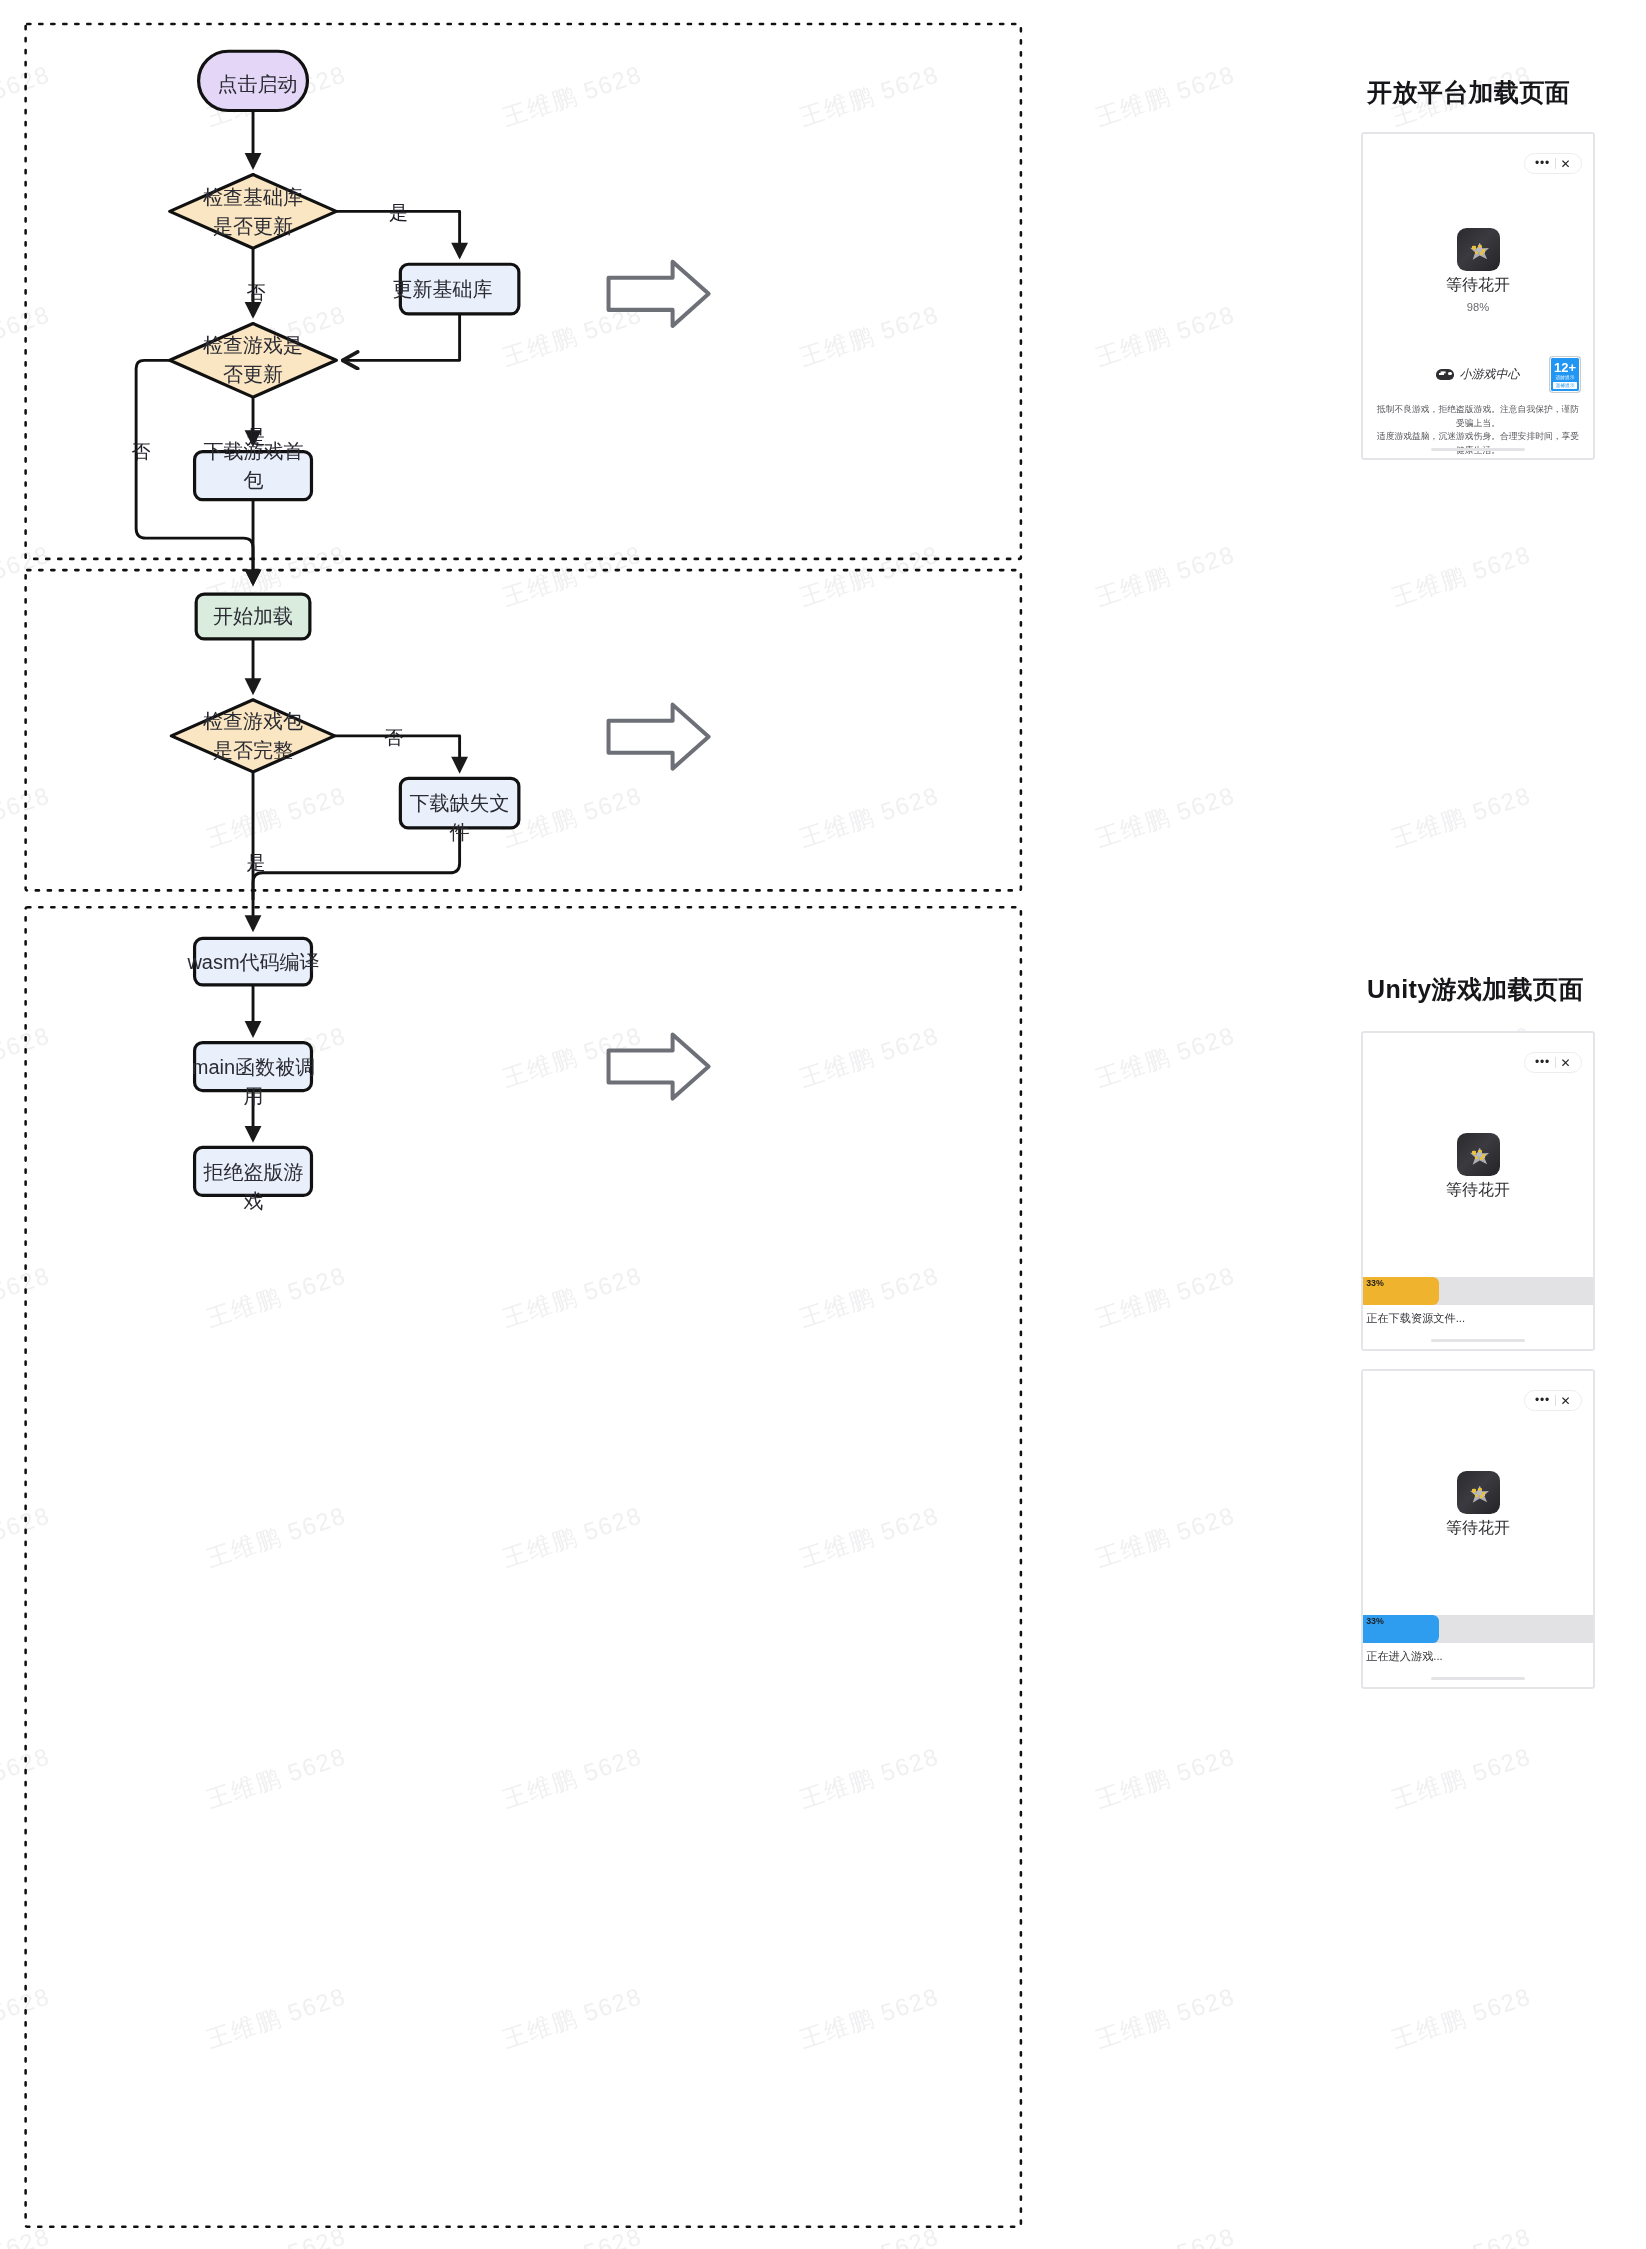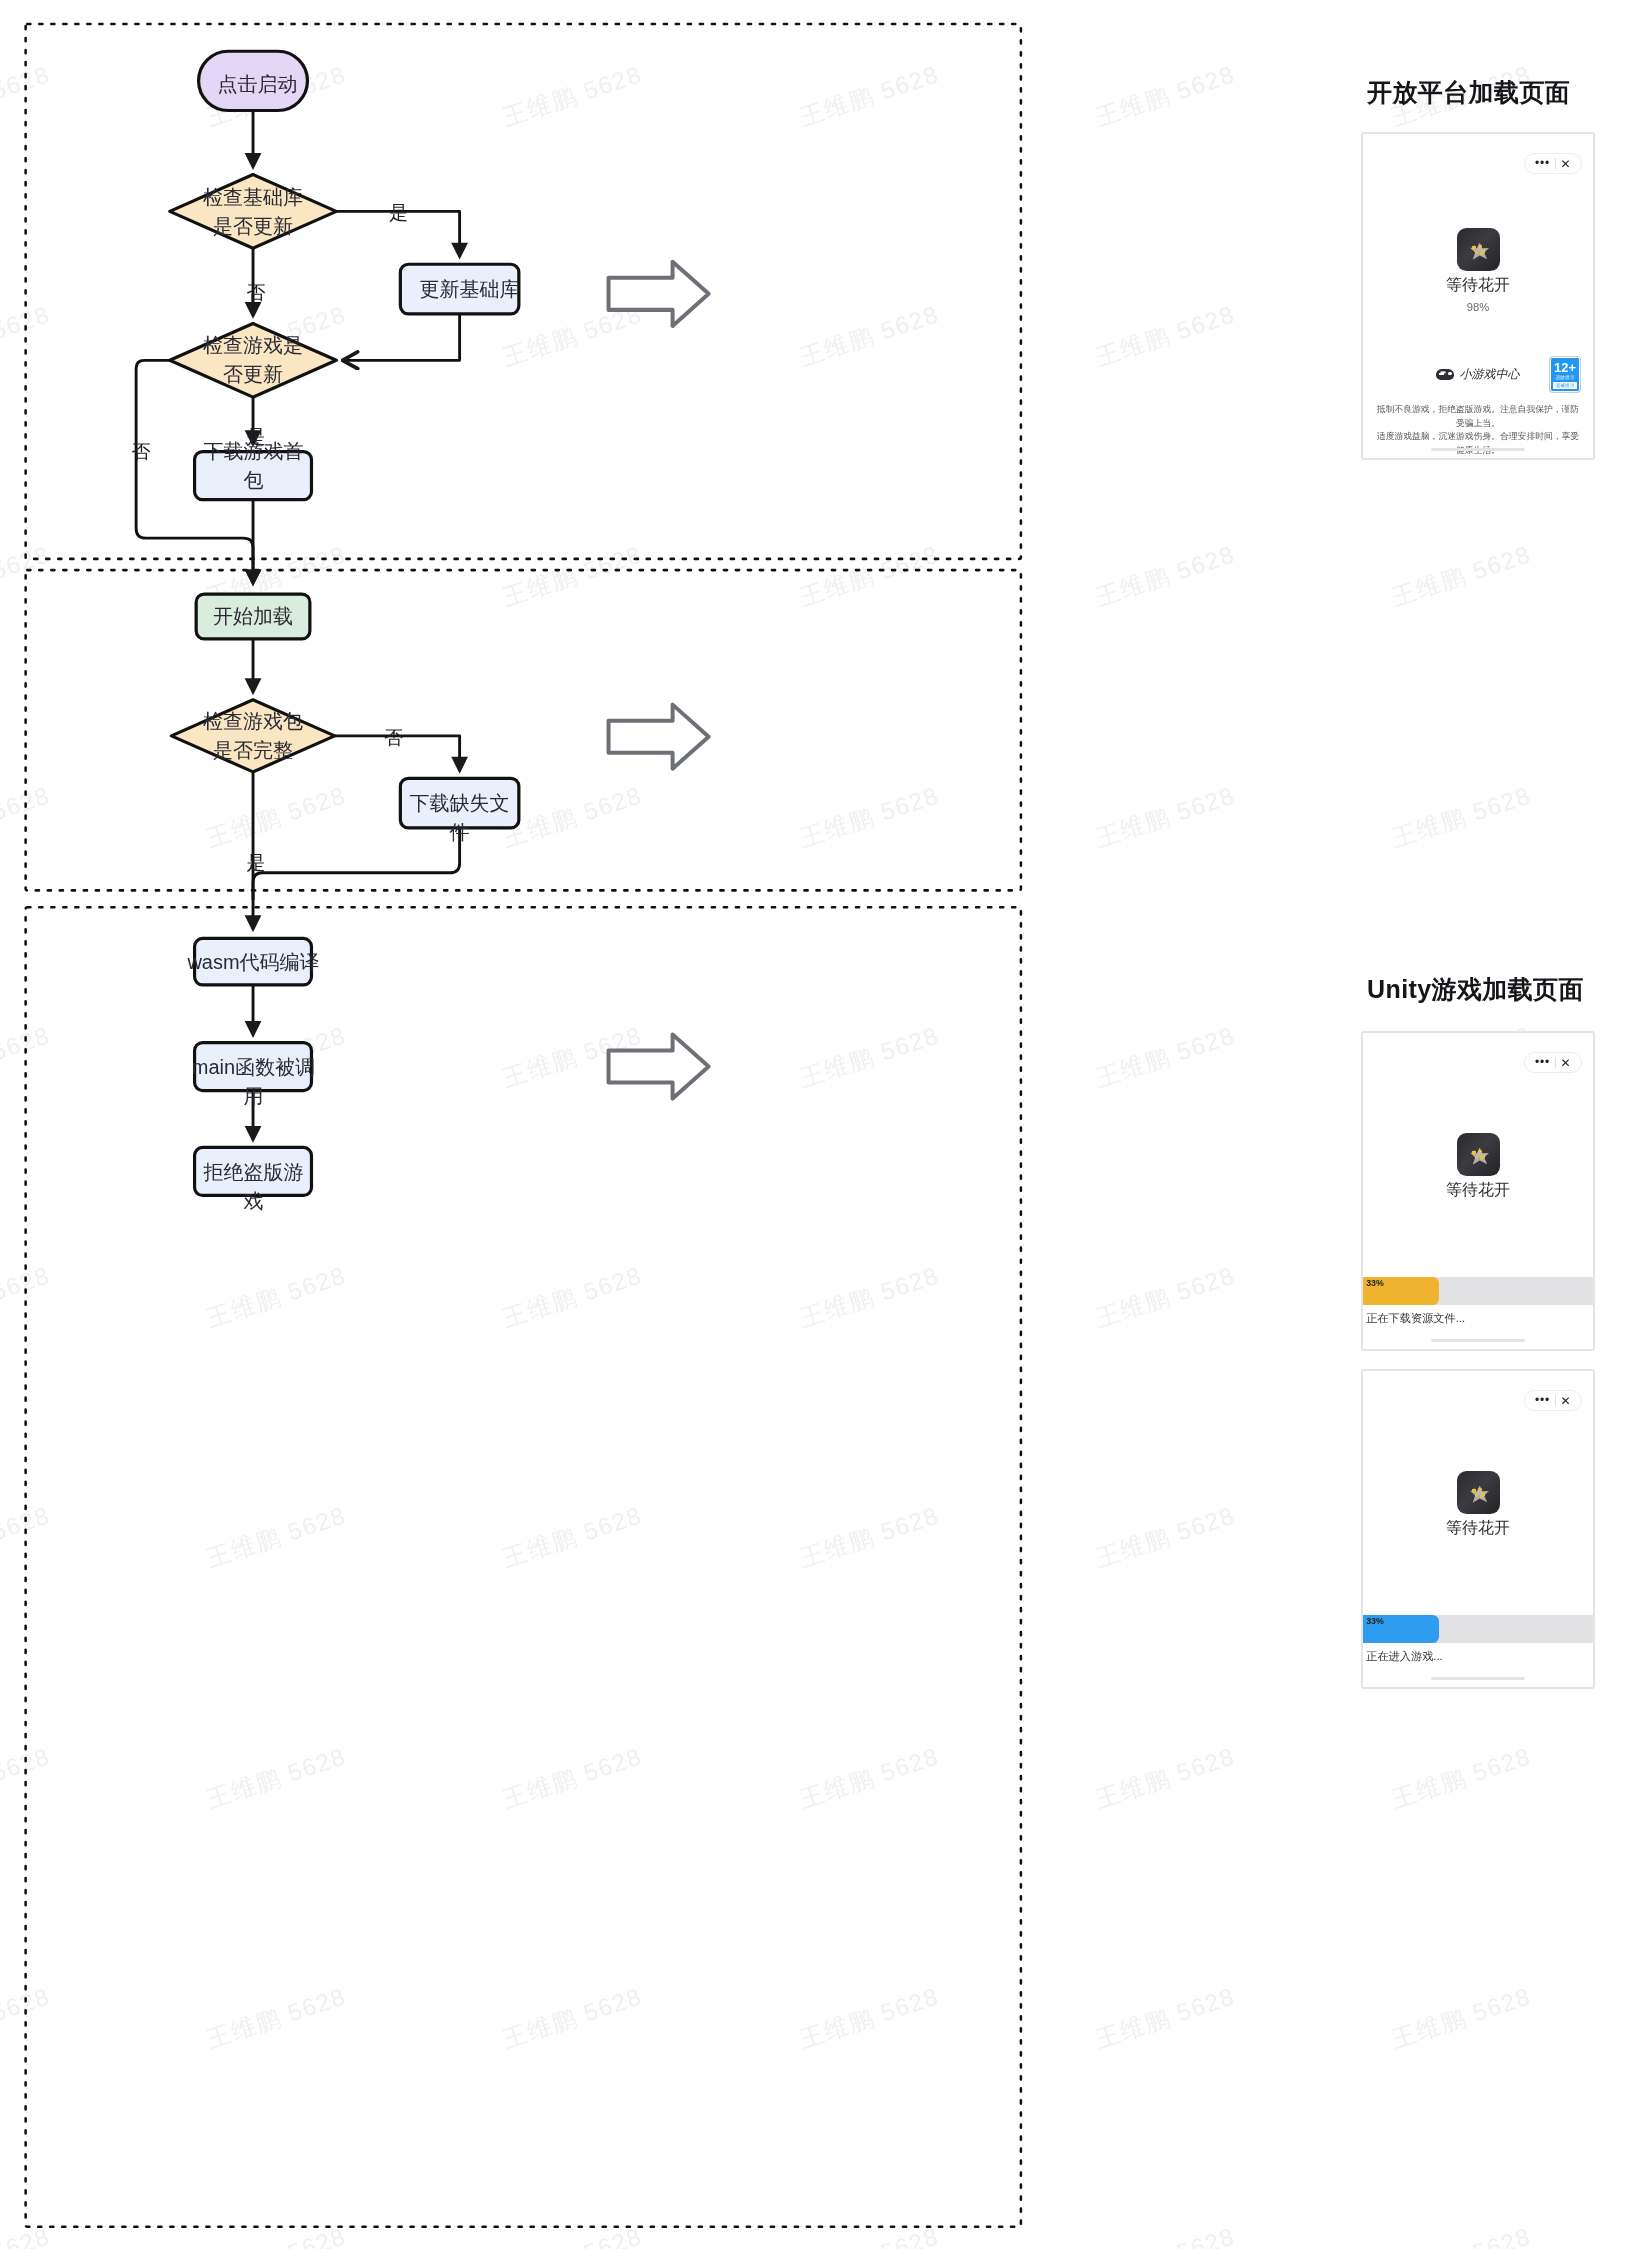--- a/index.html
+++ b/index.html
@@ -401,21 +401,21 @@
     <path d="M760 1312 L840 1312 L840 1292 L885 1332 L840 1372 L840 1352 L760 1352 Z" fill="#ffffff" stroke="#6e7078" stroke-width="5" stroke-linejoin="round"></path>
   </svg>
 
   <div class="nodetext" style="left:199px; top:70px; width:109px;padding-left:8px;">点击启动</div>
 
   <div class="nodetext" style="left:173px; top:183px; width:160px;">
     <div>检查基础库</div>
     <div>是否更新</div>
   </div>
 
-  <div class="nodetext" style="left:410px; top:275px; width:119px;">更新基础库</div>
+  <div class="nodetext" style="left:383px; top:275px; width:119px;">更新基础库</div>
 
   <div class="nodetext" style="left:173px; top:331px; width:160px;">
     <div>检查游戏是</div>
     <div>否更新</div>
   </div>
 
   <div class="nodetext" style="left:195px; top:437px; width:117px;">下载游戏首包</div>
 
   <div class="nodetext" style="left:196px; top:602px; width:114px;">开始加载</div>
 

